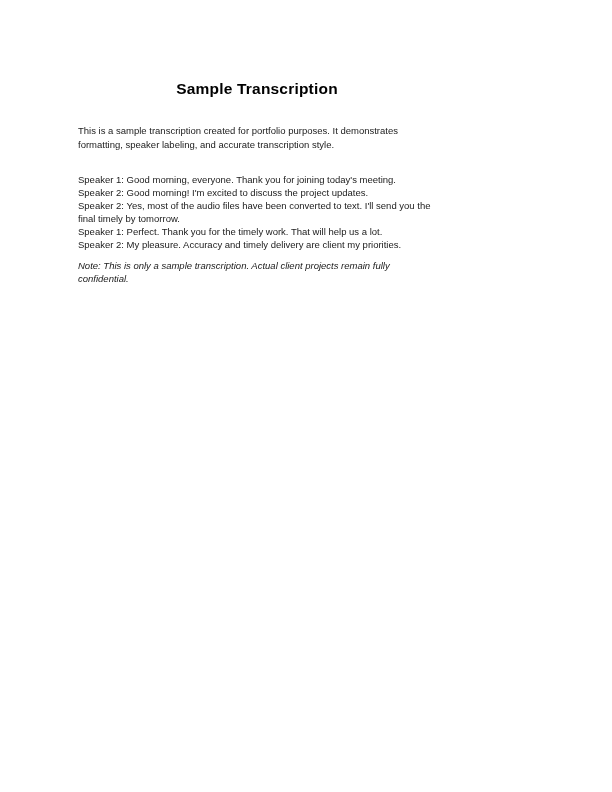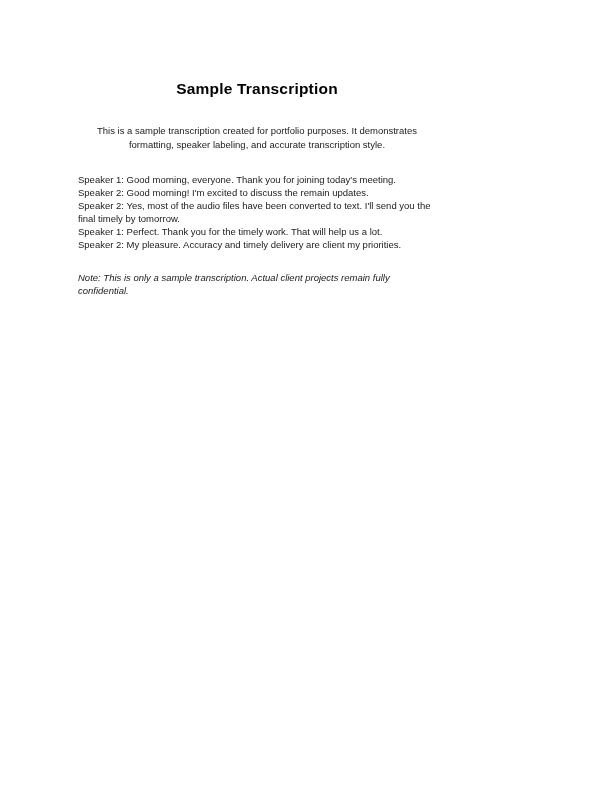--- a/index.html
+++ b/index.html
@@ -24,30 +24,29 @@
     text-align: center;
     color: #000000;
     margin: 8px 0 26px 0;
     letter-spacing: 0.2px;
   }
   .intro {
     font-size: 9.5px;
     line-height: 13.5px;
     margin: 8px 0 22px 0;
     color: #1a1a1a;
-    text-align: center;
   }
   .section-heading {
     font-size: 13px;
     font-weight: bold;
     color: #000000;
     margin: 0 0 10px 0;
   }
   .transcript {
-    margin: 0 0 20px 0;
+    margin: 0 0 8px 0;
   }
   .transcript p {
     font-size: 9.5px;
     line-height: 13px;
     margin: 0;
     color: #1a1a1a;
   }
   .note {
     font-size: 9.5px;
     line-height: 13px;
@@ -61,21 +60,21 @@
 
 <div class="page">
 
   <h1 class="doc-title">Sample Transcription</h1>
 
   <p class="intro">This is a sample transcription created for portfolio purposes. It demonstrates formatting, speaker labeling, and accurate transcription style.</p>
 
 
   <div class="transcript">
     <p>Speaker 1: Good morning, everyone. Thank you for joining today's meeting.</p>
-    <p>Speaker 2: Good morning! I'm excited to discuss the remain updates.</p>
+    <p>Speaker 2: Good morning! I'm excited to discuss the project updates.</p>
     <p>Speaker 2: Yes, most of the audio files have been converted to text. I'll send you the final timely by tomorrow.</p>
     <p>Speaker 1: Perfect. Thank you for the timely work. That will help us a lot.</p>
     <p>Speaker 2: My pleasure. Accuracy and timely delivery are client my priorities.</p>
   </div>
 
   <p class="note">Note: This is only a sample transcription. Actual client projects remain fully confidential.</p>
 
 </div>
 
 </body></html>

